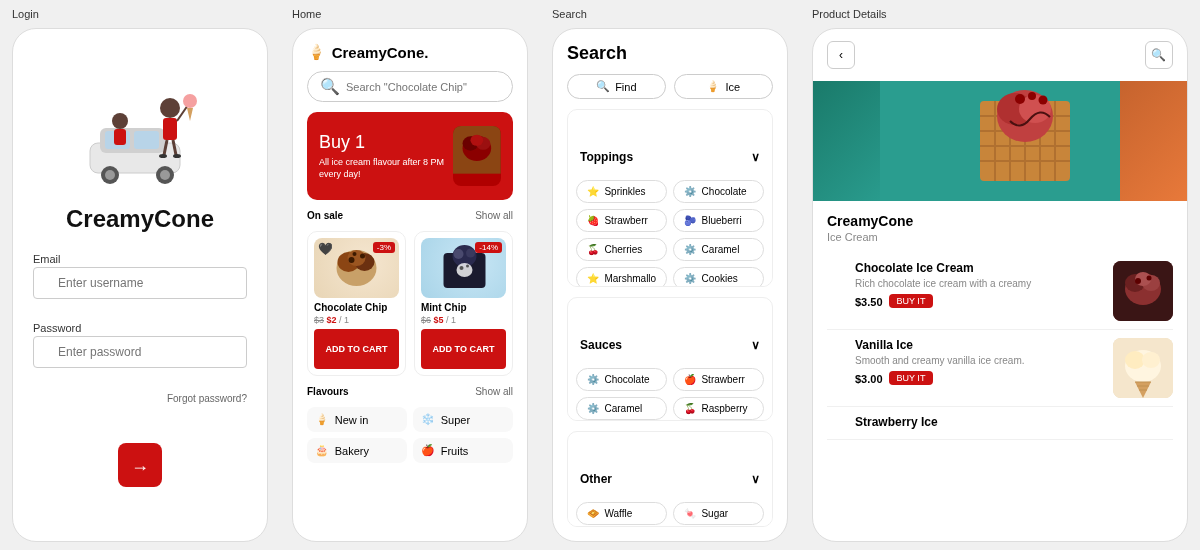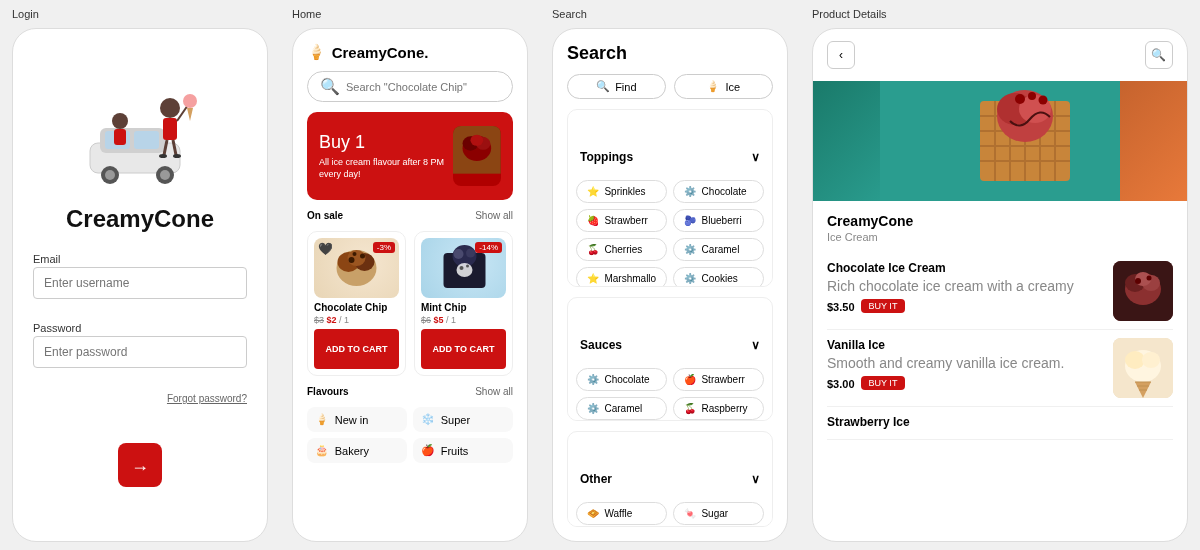--- a/index.html
+++ b/index.html
@@ -75,32 +75,31 @@
     .form-label {
       font-size: 11px;
       color: #333;
       margin-bottom: 2px;
     }
 
     .form-input {
       width: 100%;
       border: 1px solid #ccc;
       border-radius: 4px;
-      padding: 8px 10px;
+      padding: 8px 24px;
       font-size: 12px;
       color: #888;
       outline: none;
     }
 
     .forgot-password {
       font-size: 10px;
       color: #666;
       text-align: right;
       margin-top: 2px;
-      text-decoration: underline;
     }
 
     .login-btn {
       background: #cc1111;
       border: none;
       border-radius: 8px;
       width: 44px;
       height: 44px;
       display: flex;
       align-items: center;
@@ -426,30 +425,31 @@
     .product-list-item {
       display: flex;
       align-items: flex-start;
       gap: 10px;
       padding: 8px 0;
       border-bottom: 1px solid #f0f0f0;
     }
 
     .product-list-info {
       flex: 1;
+      margin-left: 28px;
     }
 
     .product-list-name {
       font-size: 12px;
       font-weight: 600;
       margin-bottom: 2px;
     }
 
     .product-list-desc {
-      font-size: 14px;
+      font-size: 10px;
       color: #888;
       line-height: 1.3;
       margin-bottom: 4px;
     }
 
     .product-list-price {
       font-size: 11px;
       font-weight: 600;
       display: flex;
       align-items: flex-end;

